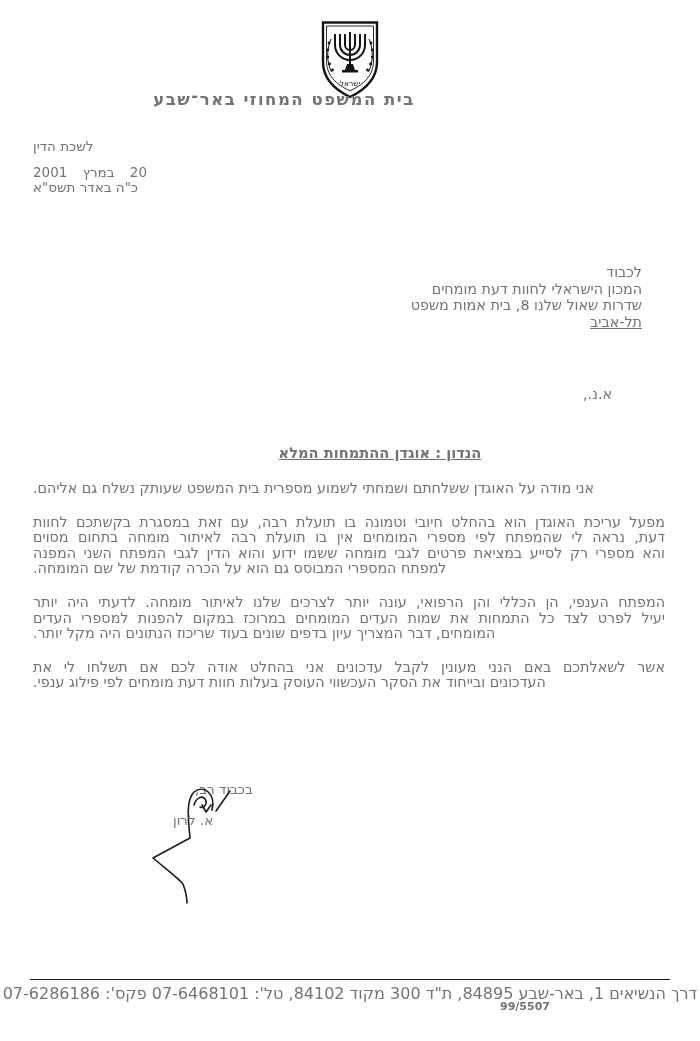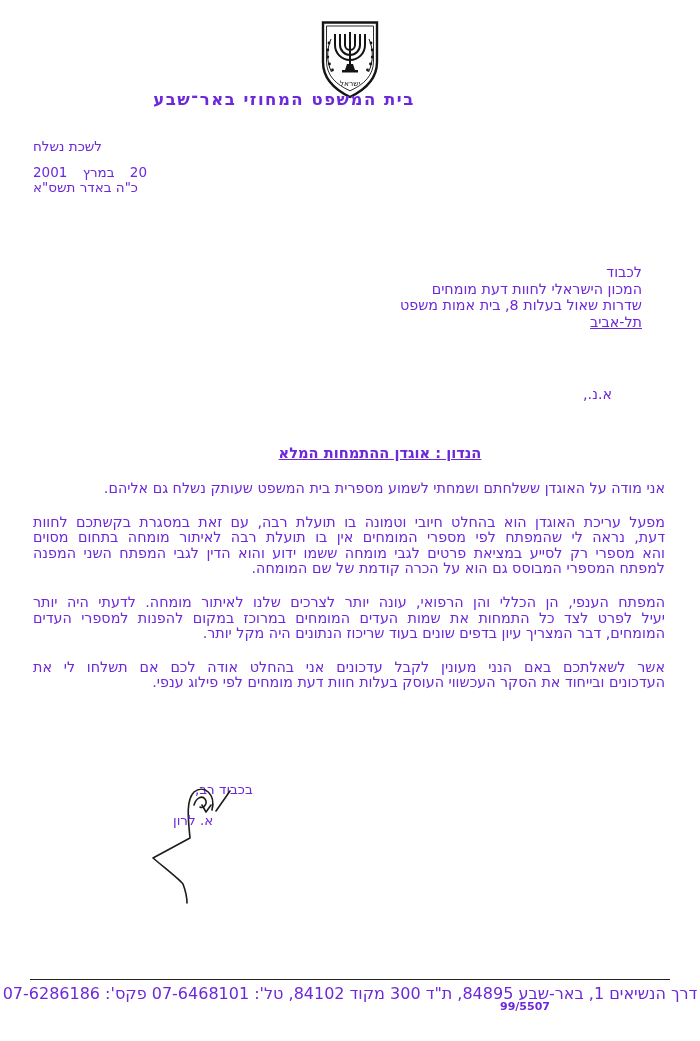--- a/index.html
+++ b/index.html
@@ -1,40 +1,40 @@
 <!DOCTYPE html>
 <html lang="he"><head>
 <meta charset="utf-8">
 <style>
   html,body{margin:0;padding:0;}
   body{background:#ffffff;}
   .page{
     position:relative;width:700px;height:1041px;background:#ffffff;
-    overflow:hidden;direction:rtl;color:#6d28d9;
+    overflow:hidden;direction:rtl;color:#737373;
     font-family:"DejaVu Sans","Liberation Sans",sans-serif;
   }
   .emblem{position:absolute;top:20px;left:314px;width:72px;height:80px;}
   .court-title{
     position:absolute;top:90px;left:0;width:568px;text-align:center;
     font-size:16.5px;font-weight:bold;letter-spacing:1.5px;
   }
   .sender{position:absolute;top:139px;left:33px;direction:rtl;text-align:left;font-size:13.5px;line-height:14.5px;}
   .sender .office{margin-bottom:11px;}
   .sender .date-greg{word-spacing:11px;}
   .sender .date-heb{margin-top:1px;}
   .recipient{position:absolute;top:264px;right:58px;text-align:right;font-size:14.3px;line-height:16.5px;}
   .recipient .city{text-decoration:underline;}
   .greeting{position:absolute;top:386px;right:88px;font-size:14.3px;}
   .subject{
     position:absolute;top:444px;left:30px;width:700px;text-align:center;
     font-size:14.6px;font-weight:bold;text-decoration:underline;
   }
   .body-text{position:absolute;top:481px;left:33px;width:632px;font-size:14.3px;line-height:15.6px;}
   .para{margin:0 0 18px 0;}
-  .para .ln{text-align:right;text-align-last:justify;}
+  .para .ln{text-align:left;text-align-last:justify;}
   .para .ln:last-child{text-align-last:auto;}
   .closing{position:absolute;top:781px;left:195px;font-size:13.5px;}
   .sig-name{position:absolute;top:812px;left:173px;font-size:13.5px;}
   .sig-scrawl{position:absolute;top:778px;left:128px;}
   .footer-rule{position:absolute;top:979px;left:30px;width:640px;border-top:1.5px solid #222;height:0;}
   .footer-address{position:absolute;top:984px;left:0;width:700px;text-align:center;font-size:16px;}
   .doc-number{position:absolute;top:1000px;left:500px;font-size:11px;font-weight:bold;direction:ltr;}
 </style>
 </head>
 <body>
@@ -59,29 +59,29 @@
         <circle cx="58.2" cy="37" r="1.4"></circle>
       <circle cx="56.5" cy="44" r="1.4"></circle>
         <circle cx="53.5" cy="50" r="1.4"></circle>
     </g>
     <text x="36" y="66" font-size="7.5" text-anchor="middle" fill="#141414">ישראל</text>
   </svg>
 
   <div class="court-title">בית המשפט המחוזי באר־שבע</div>
 
   <div class="sender">
-    <div class="office">לשכת נשלח</div>
+    <div class="office">לשכת הדין</div>
     <div class="date-greg">20 במרץ 2001</div>
     <div class="date-heb">כ"ה באדר תשס"א</div>
   </div>
 
   <div class="recipient">
     <div>לכבוד</div>
     <div>המכון הישראלי לחוות דעת מומחים</div>
-    <div>שדרות שאול בעלות 8, בית אמות משפט</div>
+    <div>שדרות שאול שלנו 8, בית אמות משפט</div>
     <div class="city">תל-אביב</div>
   </div>
 
   <div class="greeting">א.נ.,</div>
 
   <div class="subject">הנדון : אוגדן ההתמחות המלא</div>
 
   <div class="body-text">
     <div class="para">
       <div class="ln">אני מודה על האוגדן ששלחתם ושמחתי לשמוע מספרית בית המשפט שעותק נשלח גם אליהם.</div>

